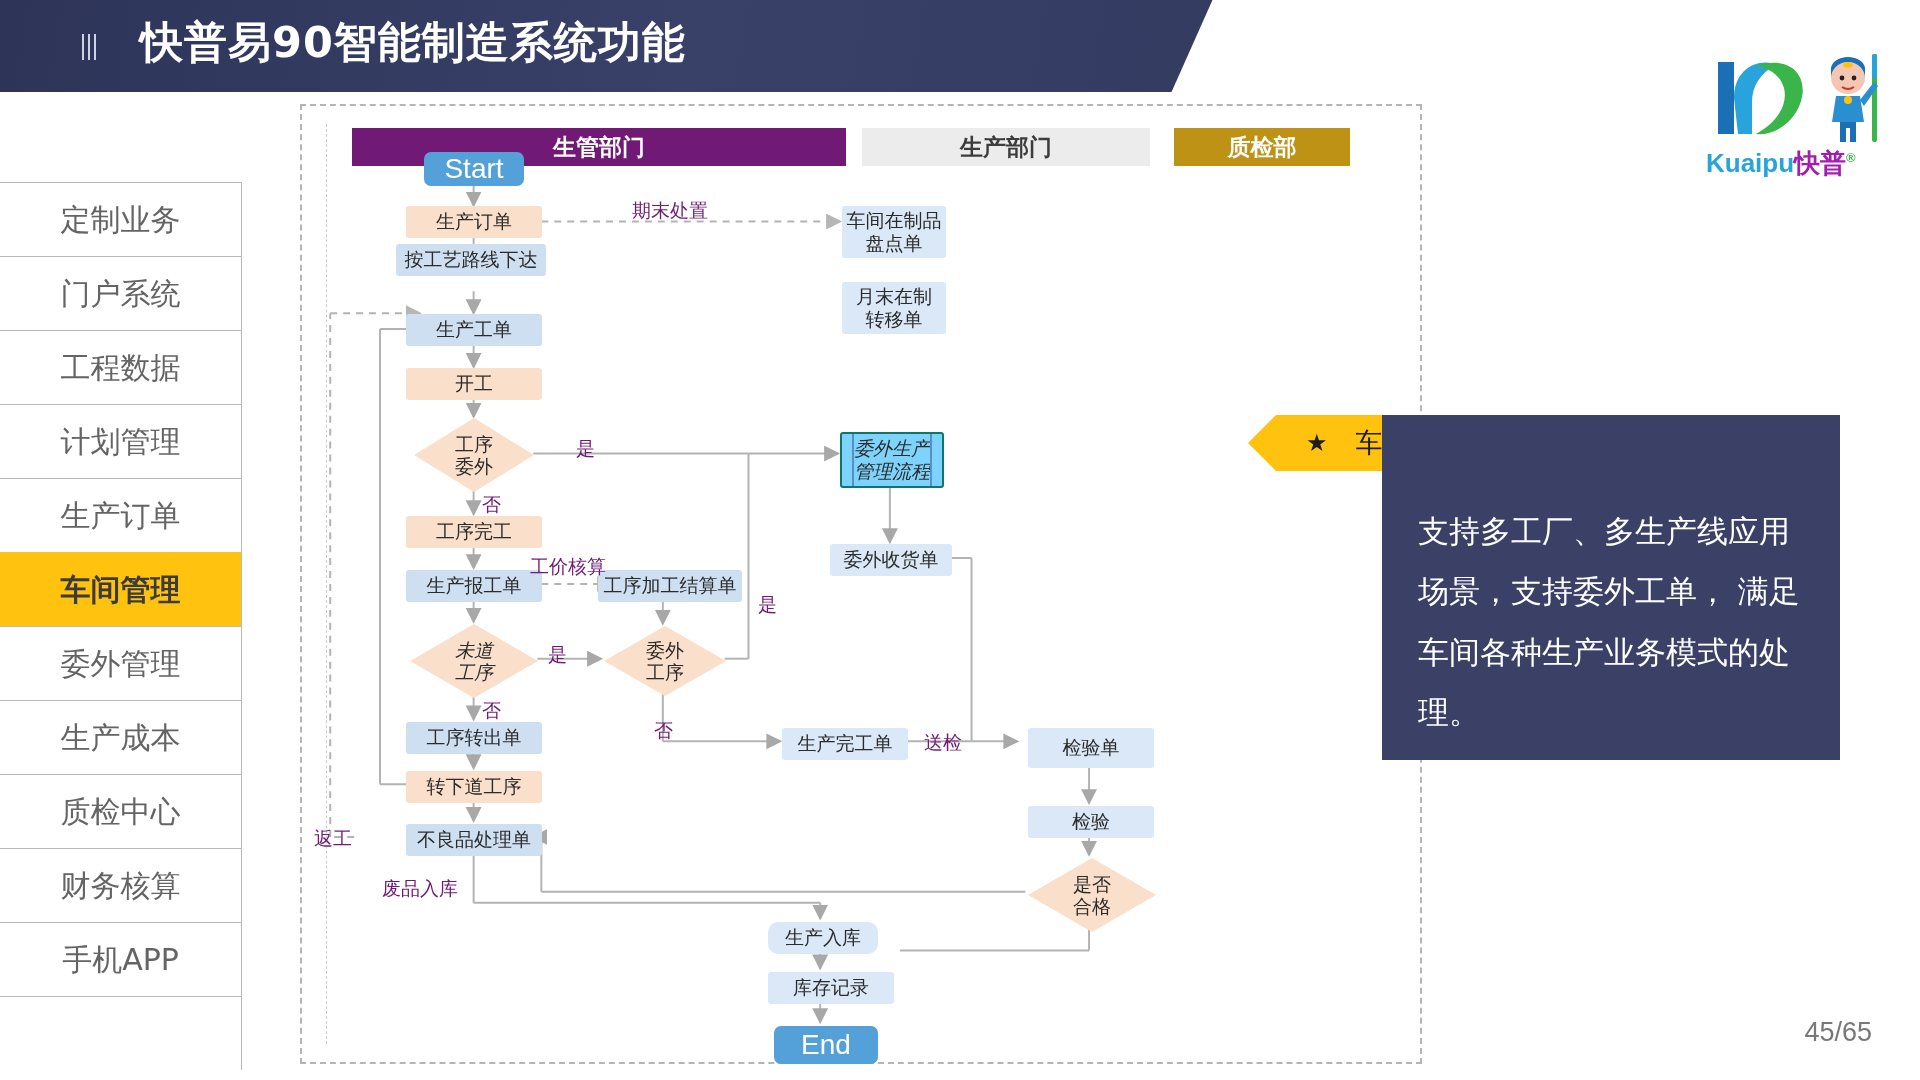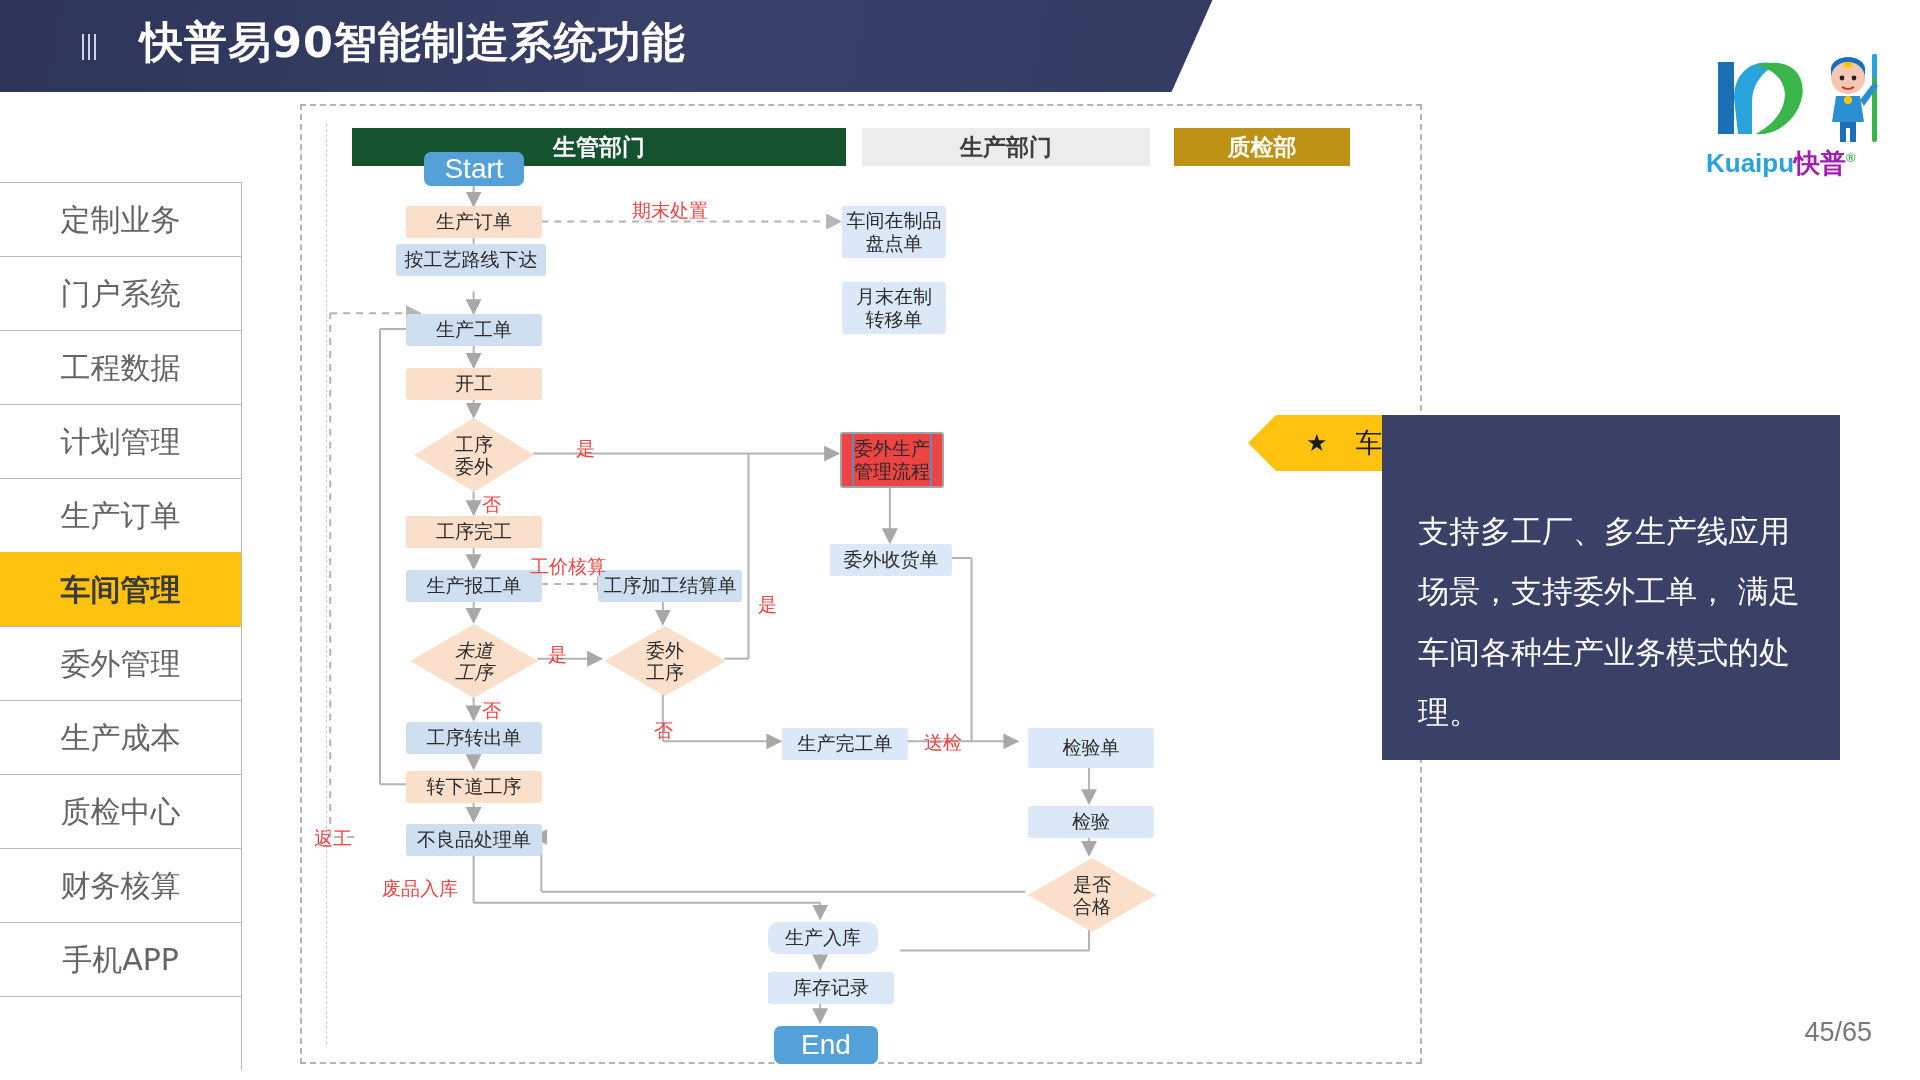--- a/index.html
+++ b/index.html
@@ -72,60 +72,60 @@
   }
   .canvas-inner{
     position:absolute;left:24px;top:18px;right:24px;bottom:18px;
     border-left:1.4px dashed #cccccc;
   }
   .lane-head{
     position:absolute;height:38px;line-height:38px;text-align:center;
     font-size:23px;color:#ffffff;font-weight:bold;
     font-family:"DejaVu Sans","Liberation Sans",sans-serif;
   }
-  .lane-a{left:50px;top:22px;width:494px;background:#14532d;}
+  .lane-a{left:50px;top:22px;width:494px;background:#701a75;}
   .lane-b{left:560px;top:22px;width:288px;background:#ececec;color:#3c3c3c;}
   .lane-c{left:872px;top:22px;width:176px;background:#bd9215;}
 
   
   .node{
     position:absolute;box-sizing:border-box;
     display:flex;align-items:center;justify-content:center;
     text-align:center;line-height:1.22;
     font-size:19px;color:#2b2b2b;white-space:pre-line;
     font-family:"DejaVu Sans","Liberation Sans",sans-serif;
     border-radius:3px;
   }
   .n-blue{background:#cfdff2;}
   .n-peach{background:#fadfcb;}
   .n-lblue{background:#dbe8f7;}
   .n-start{
     background:#54a0d8;color:#ffffff;font-size:28px;border-radius:7px;
     font-family:"Liberation Sans",sans-serif;
   }
-  .n-sub{background:#ef4444;border:2px solid #a3a3a3;}
+  .n-sub{background:#7dd3fc;border:2px solid #0f766e;font-style:italic;}
   .n-sub:before,.n-sub:after{
     content:"";position:absolute;top:0;bottom:0;width:2px;background:#5b8fc4;
   }
   .n-sub:before{left:10px;}
   .n-sub:after{right:10px;}
   .diamond{
     position:absolute;display:flex;align-items:center;justify-content:center;
     text-align:center;font-size:19px;color:#2b2b2b;line-height:1.18;
     white-space:pre-line;
     font-family:"DejaVu Sans","Liberation Sans",sans-serif;
   }
   .diamond .dshape{
     position:absolute;left:0;top:0;width:100%;height:100%;
     background:#fadfcb;
     clip-path:polygon(50% 0,100% 50%,50% 100%,0 50%);
   }
   .diamond span{position:relative;z-index:2;}
   .edge-label{
-    position:absolute;font-size:19px;color:#ef4444;white-space:nowrap;
+    position:absolute;font-size:19px;color:#701a75;white-space:nowrap;
     font-family:Liberation Serif, serif;
   }
   
   .callout-banner{
     position:absolute;left:1248px;top:415px;width:450px;height:56px;
     background:#ffc20e;
     clip-path:polygon(28px 0,100% 0,100% 100%,28px 100%,0 50%);
     display:flex;align-items:center;
   }
   .callout-star{

